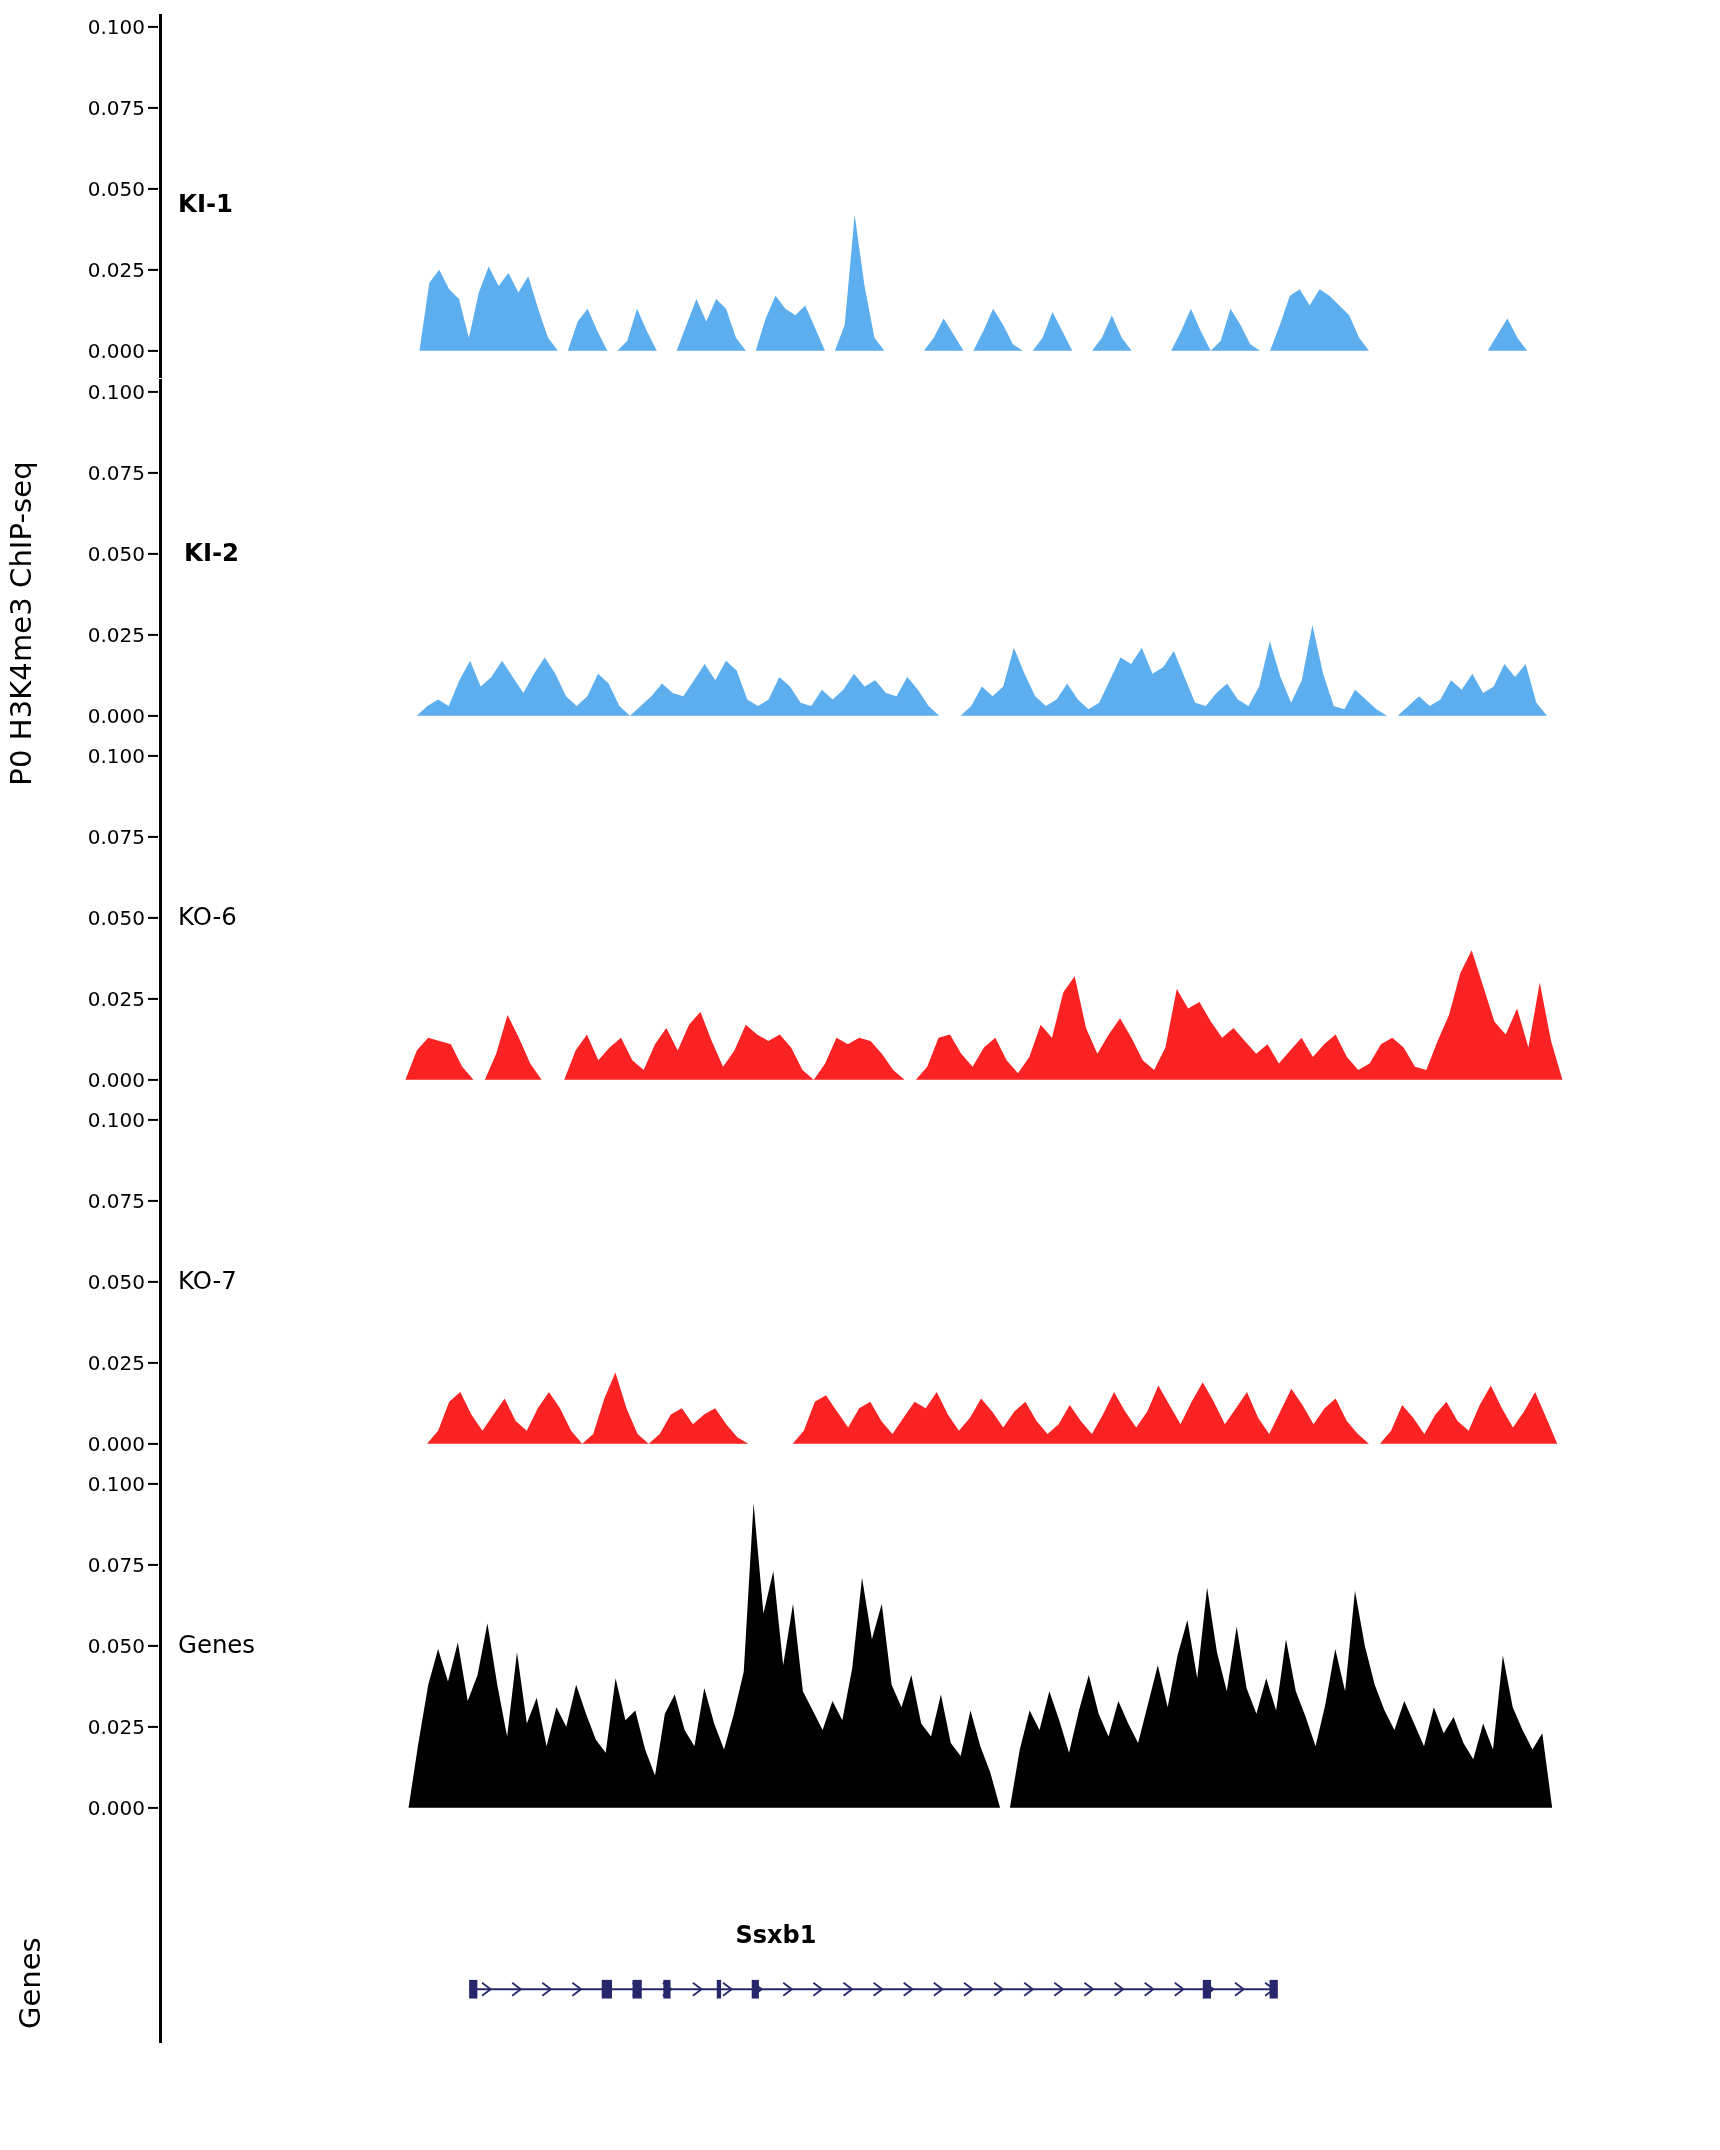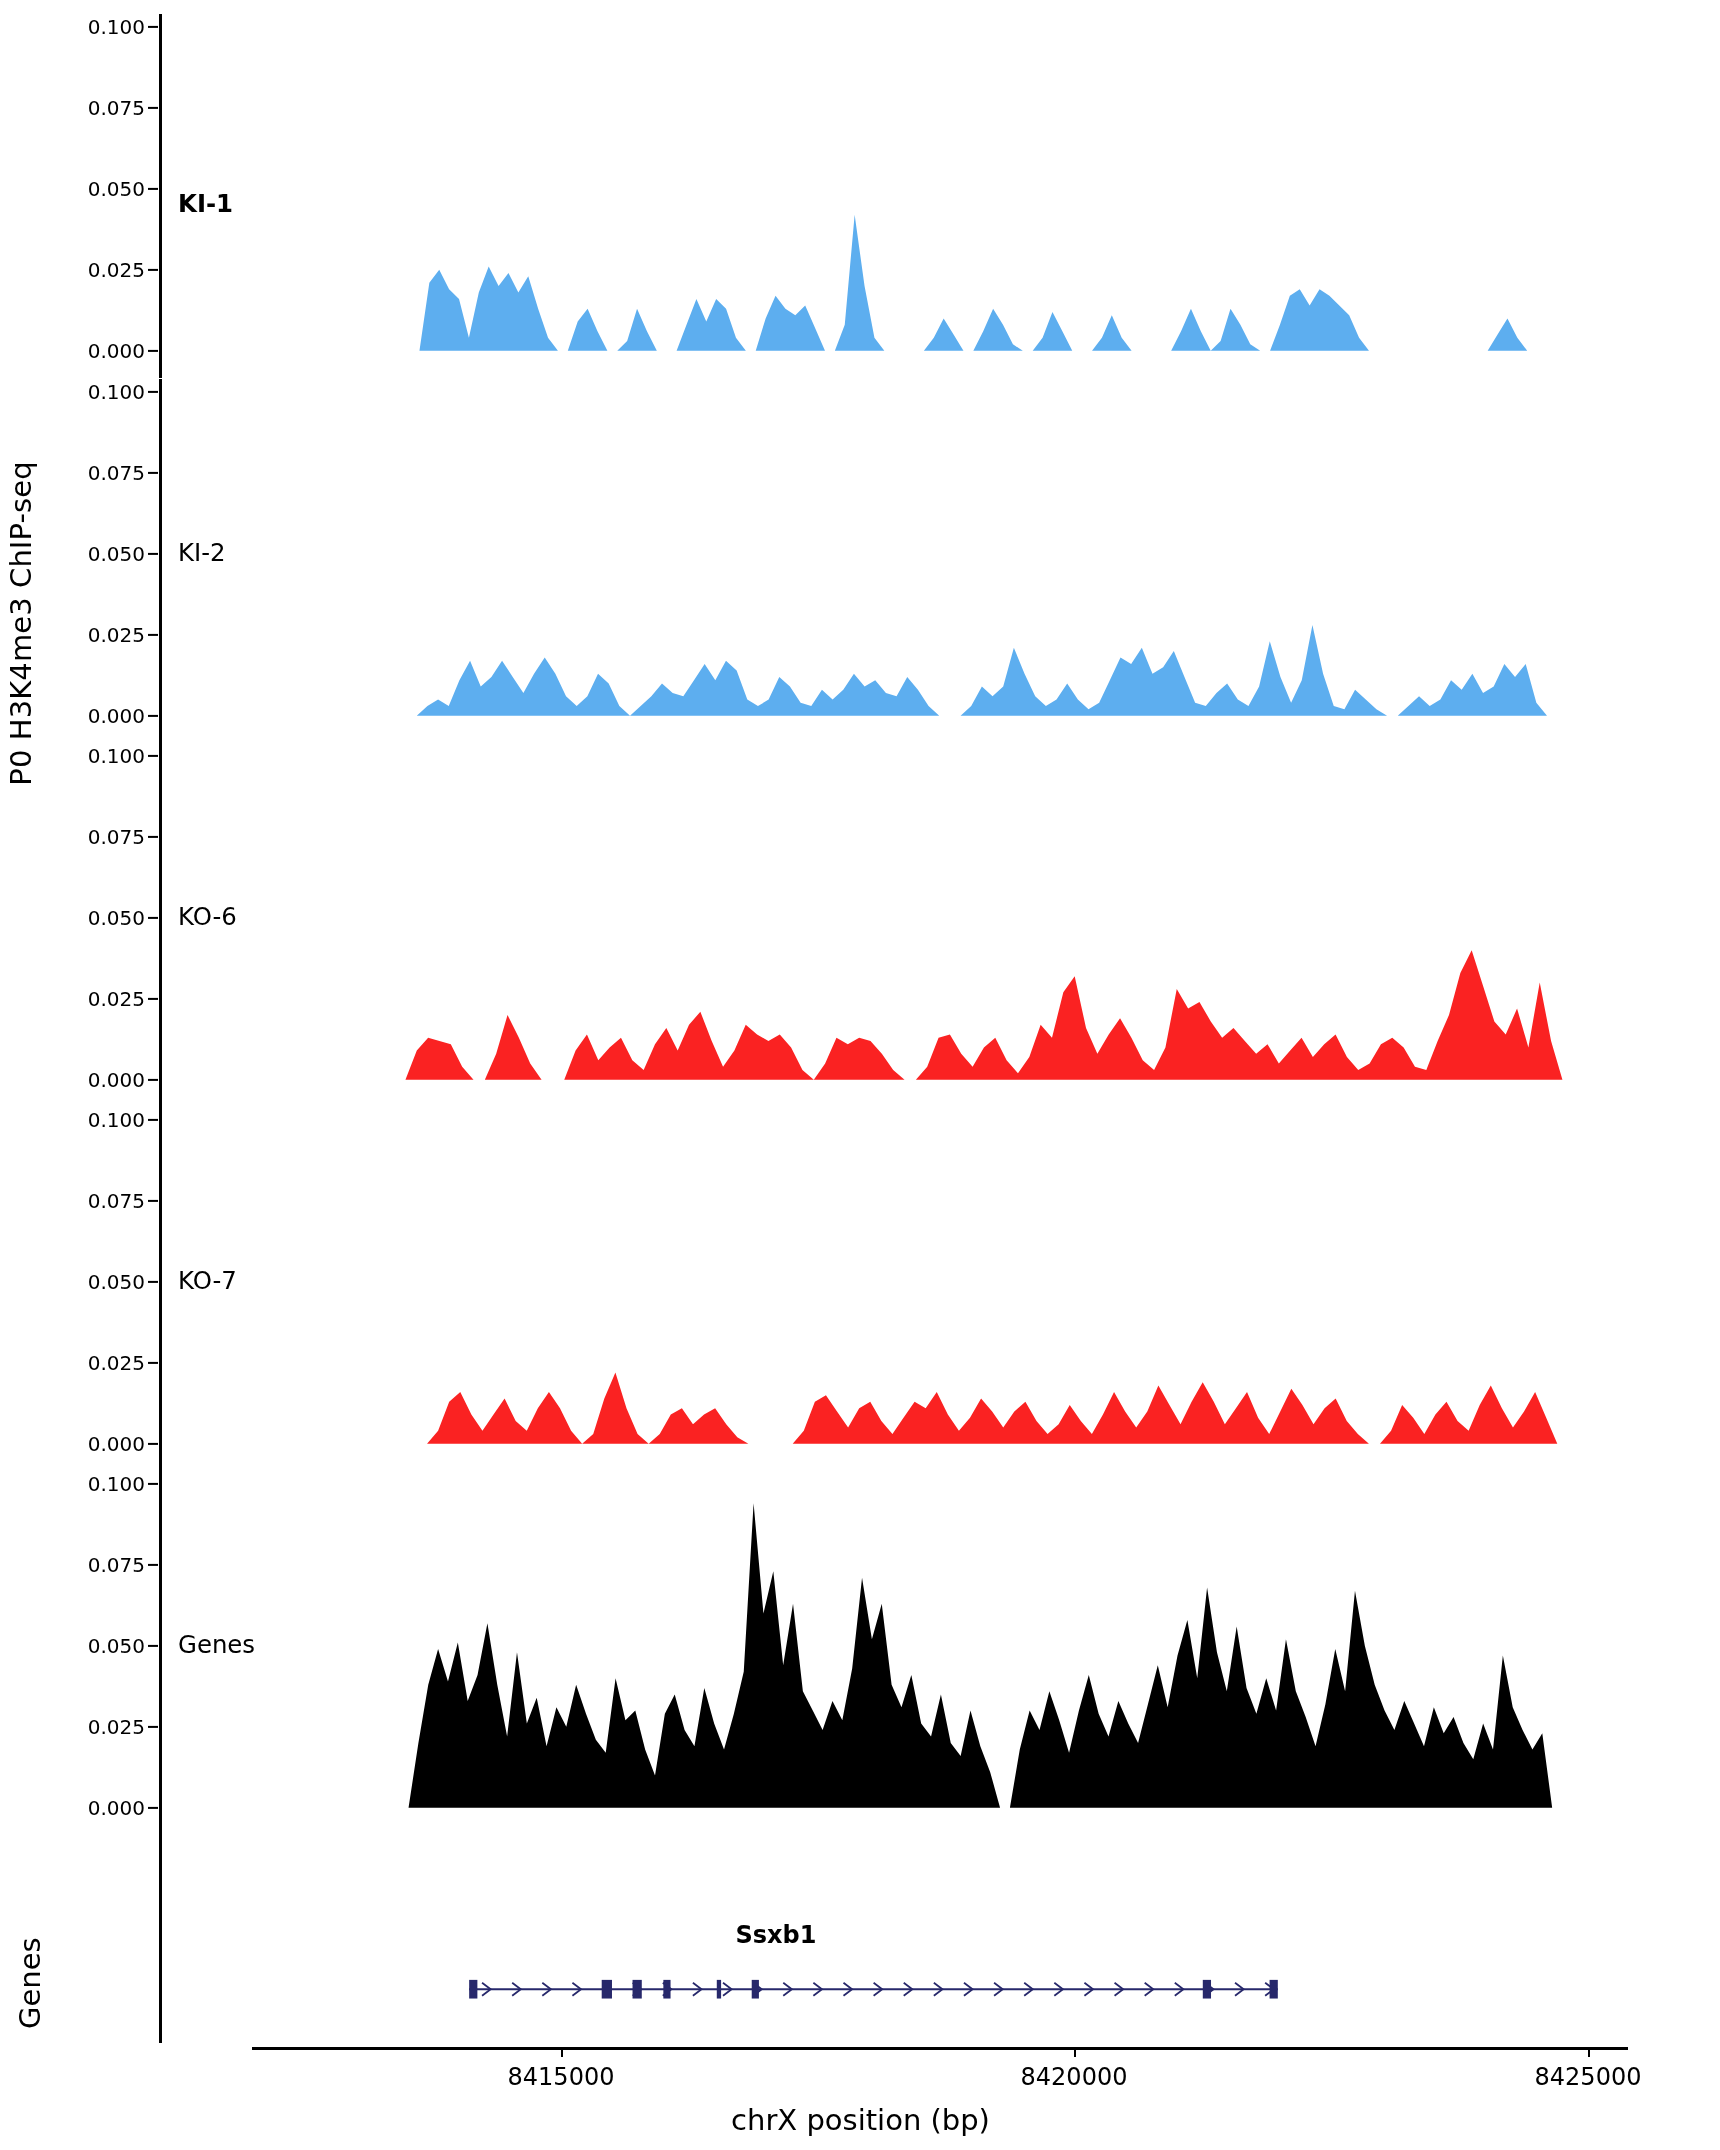--- a/index.html
+++ b/index.html
@@ -202,21 +202,21 @@
           <div class="tick-mark" style="top: 13px;"></div>
           <div class="tick-label" style="top: 94px;">0.075</div>
           <div class="tick-mark" style="top: 94px;"></div>
           <div class="tick-label" style="top: 175px;">0.050</div>
           <div class="tick-mark" style="top: 175px;"></div>
           <div class="tick-label" style="top: 256px;">0.025</div>
           <div class="tick-mark" style="top: 256px;"></div>
           <div class="tick-label" style="top: 337px;">0.000</div>
           <div class="tick-mark" style="top: 337px;"></div>
         </div>
-        <div class="track-name" style="left: 178px; top: 159px;">KI-2</div>
+        <div class="track-name" style="left: 184px; top: 159px; font-weight: bold;">KI-2</div>
         <div class="plot-area">
           <svg viewBox="0 0 2174 508" preserveAspectRatio="none">
             <path d="M 355.25 470.00 L 355.25 470.00 L 370.12 456.44 L 384.99 447.40 L 399.86 456.44 L 414.73 420.28 L 429.60 393.16 L 444.47 429.32 L 459.34 415.76 L 474.21 393.16 L 489.08 415.76 L 503.94 438.36 L 518.81 411.24 L 533.68 388.64 L 548.55 411.24 L 563.42 442.88 L 578.29 456.44 L 593.16 442.88 L 608.03 411.24 L 622.90 424.80 L 637.77 456.44 L 652.63 470.00 L 667.50 456.44 L 682.37 442.88 L 697.24 424.80 L 712.11 438.36 L 726.98 442.88 L 741.85 420.28 L 756.72 397.68 L 771.59 420.28 L 786.46 393.16 L 801.33 406.72 L 816.19 447.40 L 831.06 456.44 L 845.93 447.40 L 860.80 415.76 L 875.67 429.32 L 890.54 451.92 L 905.41 456.44 L 920.28 433.84 L 935.15 447.40 L 950.02 433.84 L 964.88 411.24 L 979.75 429.32 L 994.62 420.28 L 1009.49 438.36 L 1024.36 442.88 L 1039.23 415.76 L 1054.10 433.84 L 1068.97 456.44 L 1083.84 470.00 L 1098.71 470.00 L 1113.58 470.00 L 1128.44 456.44 L 1143.31 429.32 L 1158.18 442.88 L 1173.05 429.32 L 1187.92 375.08 L 1202.79 411.24 L 1217.66 442.88 L 1232.53 456.44 L 1247.40 447.40 L 1262.27 424.80 L 1277.13 447.40 L 1292.00 460.96 L 1306.87 451.92 L 1321.74 420.28 L 1336.61 388.64 L 1351.48 397.68 L 1366.35 375.08 L 1381.22 411.24 L 1396.09 402.20 L 1410.96 379.60 L 1425.83 415.76 L 1440.69 451.92 L 1455.56 456.44 L 1470.43 438.36 L 1485.30 424.80 L 1500.17 447.40 L 1515.04 456.44 L 1529.91 429.32 L 1544.78 366.04 L 1559.65 415.76 L 1574.52 451.92 L 1589.38 420.28 L 1604.25 343.44 L 1619.12 411.24 L 1633.99 456.44 L 1648.86 460.96 L 1663.73 433.84 L 1678.60 447.40 L 1693.47 460.96 L 1708.34 470.00 L 1723.21 470.00 L 1738.08 456.44 L 1752.94 442.88 L 1767.81 456.44 L 1782.68 447.40 L 1797.55 420.28 L 1812.42 433.84 L 1827.29 411.24 L 1842.16 438.36 L 1857.03 429.32 L 1871.90 397.68 L 1886.77 415.76 L 1901.64 397.68 L 1916.50 451.92 L 1931.37 470.00 L 1931.37 470.00 Z" fill="#5DAEEF" stroke="none"></path>
           </svg>
         </div>
       </div>
       <div class="track" style="top: 743px; height: 364px;">
         <div class="axis-area">
           <div class="spine"></div>
           <div class="tick-label" style="top: 13px;">0.100</div>
@@ -317,27 +317,15 @@
           <rect x="613.1641791044776" y="202" width="14.328358208955137" height="26" fill="#27286B"></rect>
           <rect x="656.1492537313434" y="202" width="12.89552238805959" height="26" fill="#27286B"></rect>
           <rect x="699.1343283582089" y="202" width="10.029850746268721" height="26" fill="#27286B"></rect>
           <rect x="773.6417910447761" y="202" width="6" height="26" fill="#27286B"></rect>
           <rect x="822.358208955224" y="202" width="10.029850746268721" height="26" fill="#27286B"></rect>
           <rect x="1451.3731343283582" y="202" width="11.462686567164155" height="26" fill="#27286B"></rect>
           <rect x="1544.5074626865671" y="202" width="11.462686567164155" height="26" fill="#27286B"></rect>
         </svg></div>
   </div>
 
-  <div id="xaxis">
-    <div id="xaxis-line"></div>
-    <div id="xticks">
-        <div class="xtick-mark" style="left: 561px;"></div>
-        <div class="xtick-label" style="left: 561px;">8415000</div>
-        <div class="xtick-mark" style="left: 1074px;"></div>
-        <div class="xtick-label" style="left: 1074px;">8420000</div>
-        <div class="xtick-mark" style="left: 1588px;"></div>
-        <div class="xtick-label" style="left: 1588px;">8425000</div>
-      </div>
-    <div id="xlabel">chrX position (bp)</div>
-  </div>
 
 </div>
 
 
 </body></html>

